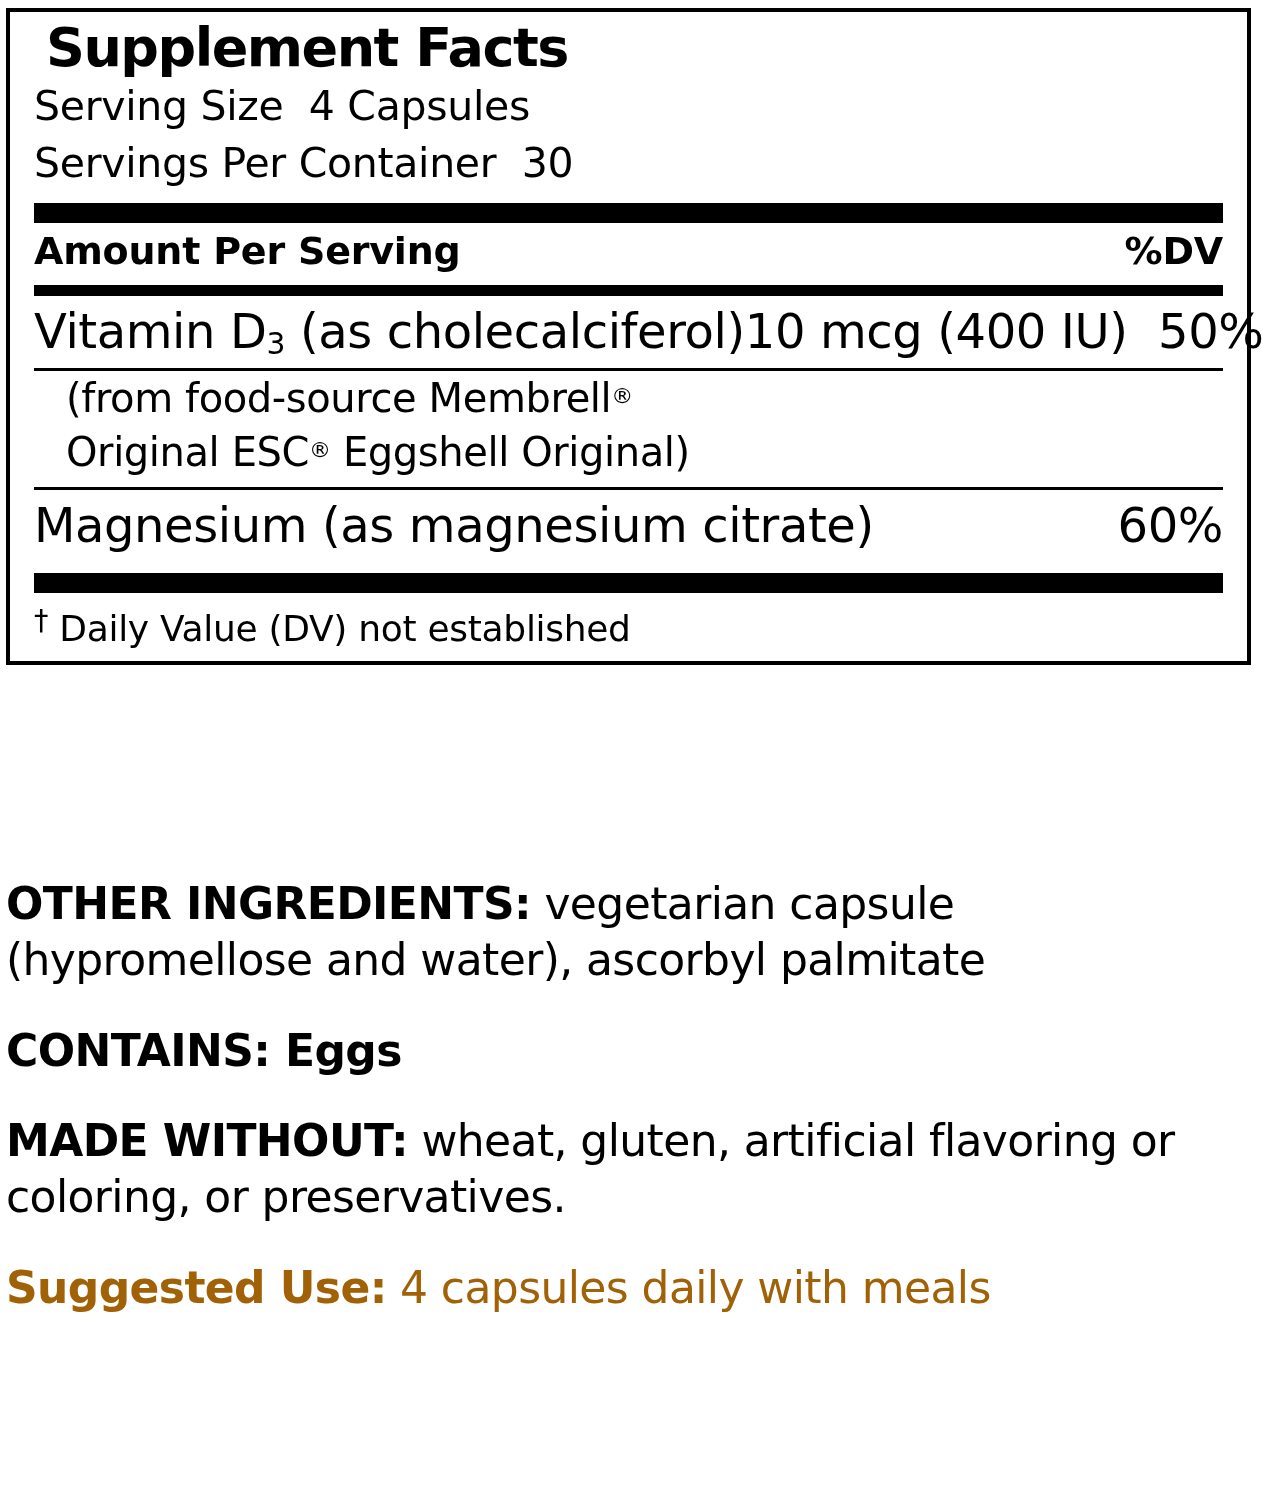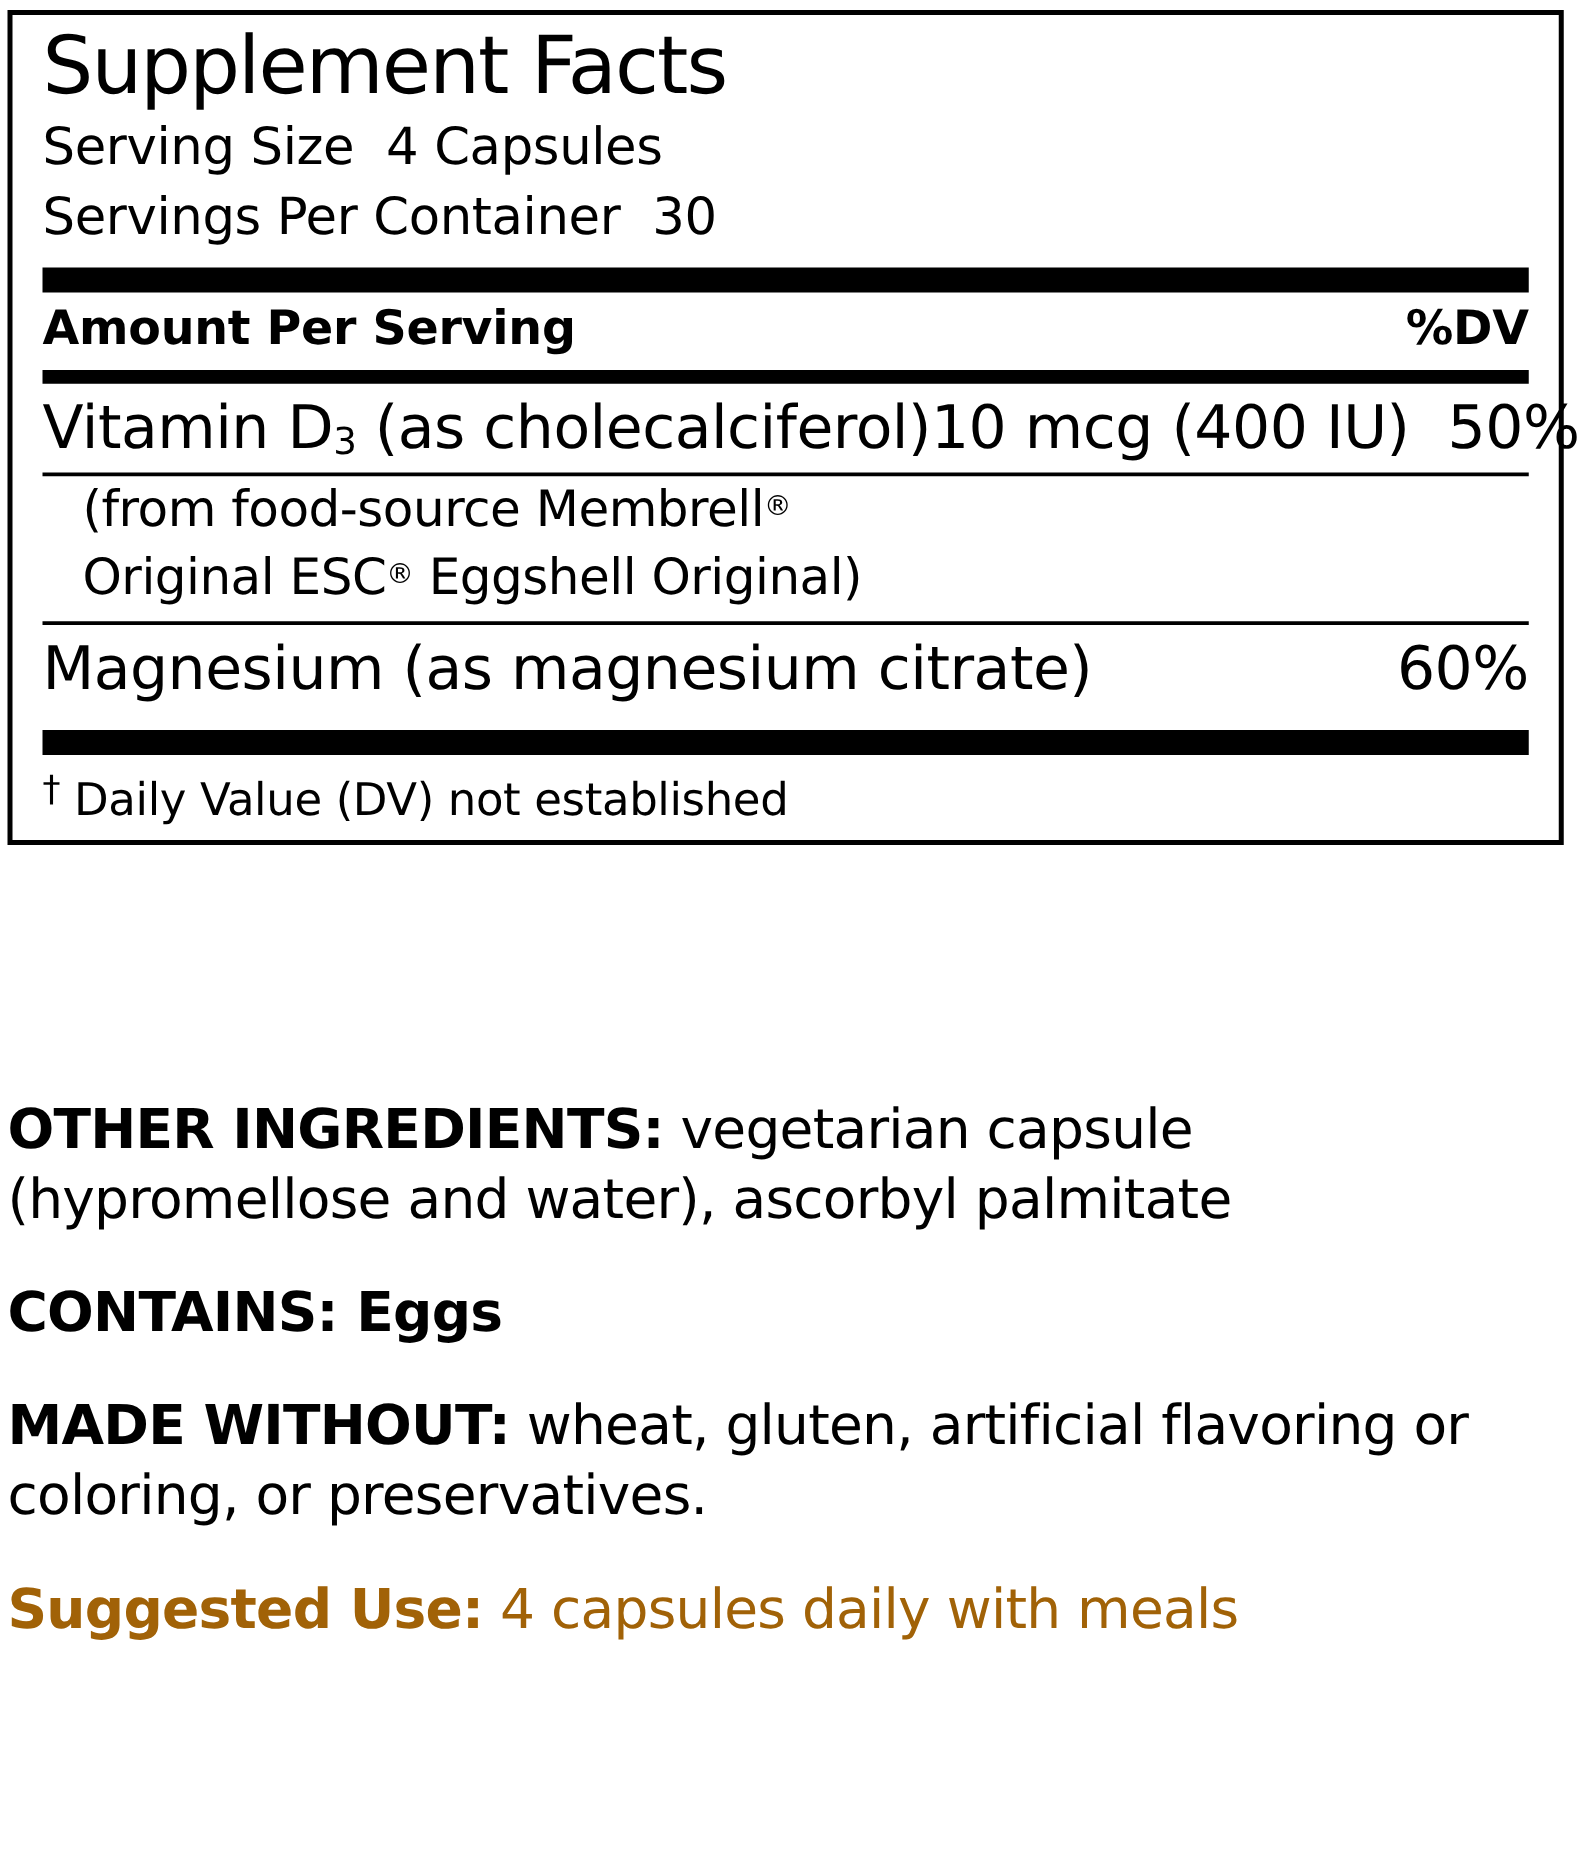--- a/index.html
+++ b/index.html
@@ -26,26 +26,26 @@
   .sf-panel {
     position: absolute;
     left: 6px;
     top: 8px;
     width: 1245px;
     box-sizing: border-box;
     border: 4px solid #000;
     padding: 8px 24px 10px 24px;
   }
   .sf-title {
-    font-size: 64px;
-    font-weight: 400;
+    font-size: 54px;
+    font-weight: 700;
     line-height: 1.04;
     letter-spacing: -1.5px;
     white-space: nowrap;
-    margin: 0 0 2px 0;
+    margin: 0 0 2px 12px;
   }
   .sf-serving {
     font-size: 41px;
     line-height: 1.38;
     letter-spacing: -0.3px;
     white-space: nowrap;
   }
   .rule-thick {
     height: 20px;
     background: #000;

